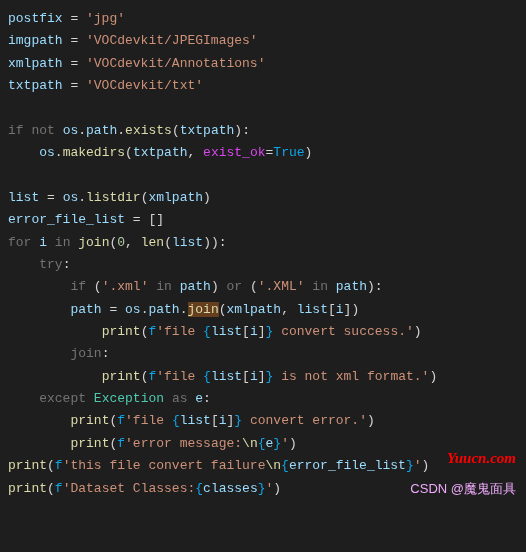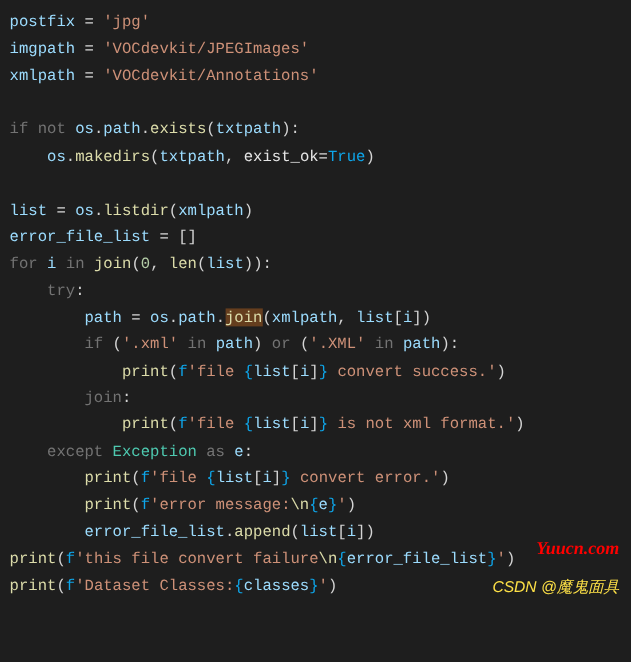--- a/index.html
+++ b/index.html
@@ -12,68 +12,67 @@
     color: #d4d4d4;
     width: 526px;
     box-sizing: border-box;
     position: relative;
   }
   .line { white-space: pre; }
   .kw { color: #737373; }
   .fn { color: #dcdcaa; }
   .str { color: #ce9178; }
   .var { color: #9cdcfe; }
-  .param { color: #e5e5e5; }
+  .param { color: #d946ef; }
   .const { color: #0ea5e9; }
   .num { color: #b5cea8; }
   .cls { color: #4ec9b0; }
   .hl { background: #653e1e; }
   .watermark-red {
     position: absolute;
     right: 10px;
     bottom: 36px;
     color: #ff0000;
     font-family: serif;
     font-size: 15px;
     font-weight: bold;
     font-style: italic;
     margin-left: 16px;
   }
   .watermark-gray {
     position: absolute;
     right: 10px;
     bottom: 8px;
-    color: #fde047;
+    color: #f0abfc;
     font-family: sans-serif;
     font-size: 13px;
-    font-style: italic;
   }
 </style>
 </head>
 <body>
 
 <div class="code">
 <div class="line"><span class="var">postfix</span><span> = </span><span class="str">'jpg'</span></div>
 <div class="line"><span class="var">imgpath</span><span> = </span><span class="str">'VOCdevkit/JPEGImages'</span></div>
 <div class="line"><span class="var">xmlpath</span><span> = </span><span class="str">'VOCdevkit/Annotations'</span></div>
+<div class="line"><span class="var">txtpath</span><span> = </span><span class="str">'VOCdevkit/txt'</span></div>
 <div class="line"> </div>
 <div class="line"><span class="kw">if</span> <span class="kw">not</span> <span class="var">os</span>.<span class="var">path</span>.<span class="fn">exists</span>(<span class="var">txtpath</span>):</div>
 <div class="line">    <span class="var">os</span>.<span class="fn">makedirs</span>(<span class="var">txtpath</span>, <span class="param">exist_ok</span>=<span class="const">True</span>)</div>
 <div class="line"> </div>
 <div class="line"><span class="var">list</span> = <span class="var">os</span>.<span class="fn">listdir</span>(<span class="var">xmlpath</span>)</div>
 <div class="line"><span class="var">error_file_list</span> = <span>[]</span></div>
 <div class="line"><span class="kw">for</span> <span class="var">i</span> <span class="kw">in</span> <span class="fn">join</span>(<span class="num">0</span>, <span class="fn">len</span>(<span class="var">list</span>)):</div>
 <div class="line">    <span class="kw">try</span>:</div>
+<div class="line">        <span class="kw">if</span> (<span class="str">'.xml'</span> <span class="kw">in</span> <span class="var">path</span>) <span class="kw">or</span> (<span class="str">'.XML'</span> <span class="kw">in</span> <span class="var">path</span>):</div>
 <div class="line">        <span class="var">path</span> = <span class="var">os</span>.<span class="var">path</span>.<span class="fn hl">join</span>(<span class="var">xmlpath</span>, <span class="var">list</span>[<span class="var">i</span>])</div>
-<div class="line">        <span class="kw">if</span> (<span class="str">'.xml'</span> <span class="kw">in</span> <span class="var">path</span>) <span class="kw">or</span> (<span class="str">'.XML'</span> <span class="kw">in</span> <span class="var">path</span>):</div>
 <div class="line">            <span class="fn">print</span>(<span class="const">f</span><span class="str">'file </span><span class="const">{</span><span class="var">list</span>[<span class="var">i</span>]<span class="const">}</span><span class="str"> convert success.'</span>)</div>
 <div class="line">        <span class="kw">join</span>:</div>
 <div class="line">            <span class="fn">print</span>(<span class="const">f</span><span class="str">'file </span><span class="const">{</span><span class="var">list</span>[<span class="var">i</span>]<span class="const">}</span><span class="str"> is not xml format.'</span>)</div>
 <div class="line">    <span class="kw">except</span> <span class="cls">Exception</span> <span class="kw">as</span> <span class="var">e</span>:</div>
 <div class="line">        <span class="fn">print</span>(<span class="const">f</span><span class="str">'file </span><span class="const">{</span><span class="var">list</span>[<span class="var">i</span>]<span class="const">}</span><span class="str"> convert error.'</span>)</div>
 <div class="line">        <span class="fn">print</span>(<span class="const">f</span><span class="str">'error message:</span><span class="fn">\n</span><span class="const">{</span><span class="var">e</span><span class="const">}</span><span class="str">'</span>)</div>
-<div class="line">        <span class="var">error_file_list</span>.<span class="fn">append</span>(<span class="var">list</span>[<span class="var">i</span>])</div>
 <div class="line"><span class="fn">print</span>(<span class="const">f</span><span class="str">'this file convert failure</span><span class="fn">\n</span><span class="const">{</span><span class="var">error_file_list</span><span class="const">}</span><span class="str">'</span>)</div>
 <div class="line"><span class="fn">print</span>(<span class="const">f</span><span class="str">'Dataset Classes:</span><span class="const">{</span><span class="var">classes</span><span class="const">}</span><span class="str">'</span>)</div>
 </div>
 
 <div class="watermark-red">Yuucn.com</div>
 <div class="watermark-gray">CSDN @魔鬼面具</div>
 
 </body></html>

